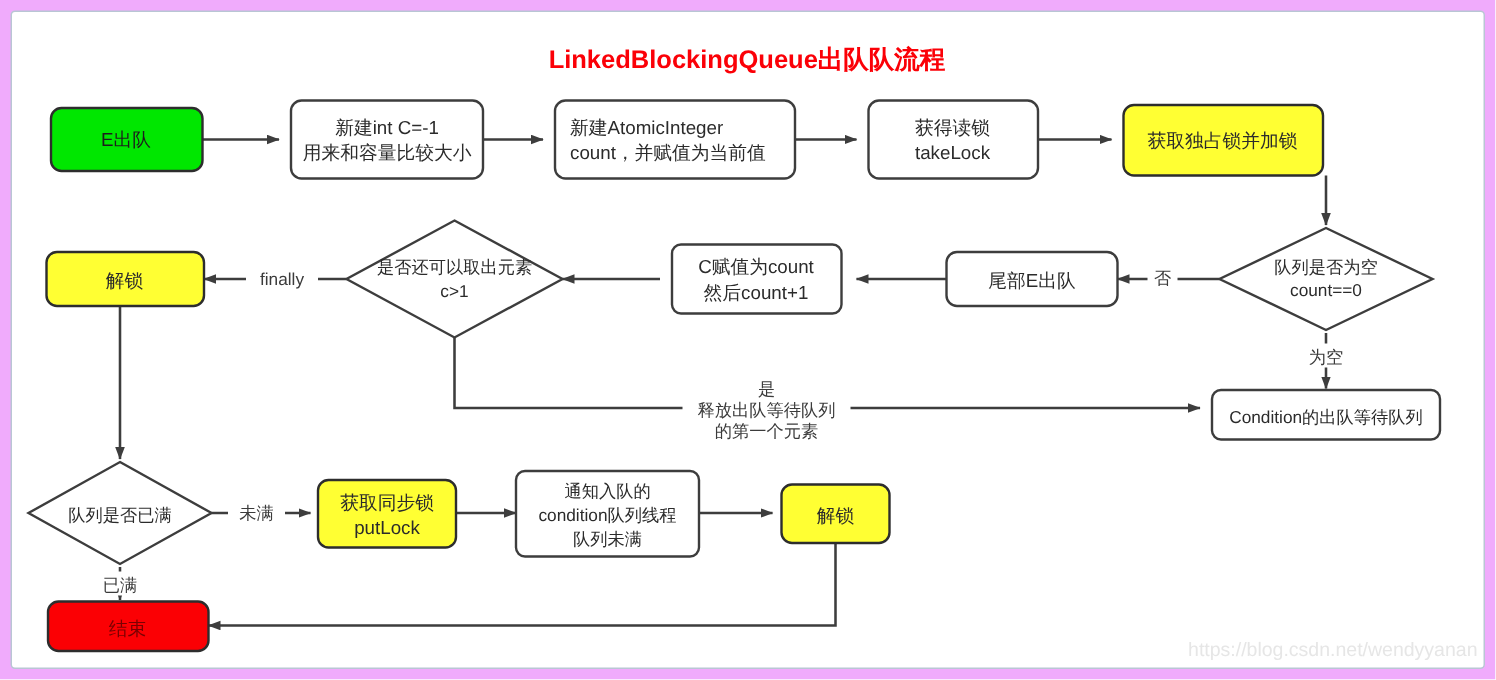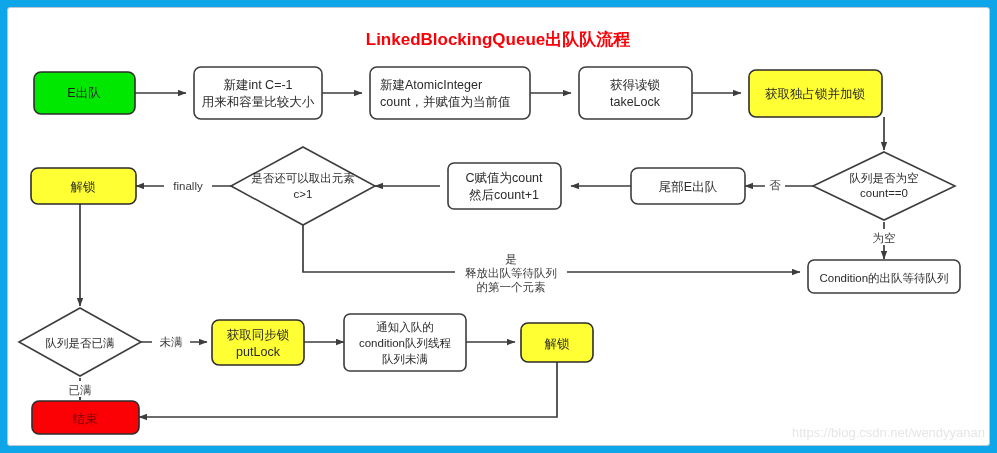--- a/index.html
+++ b/index.html
@@ -1,17 +1,17 @@
 <!DOCTYPE html>
 <html><head>
 <meta charset="utf-8">
 <style>
   html,body{margin:0;padding:0;background:#ffffff;}
   body{font-family:"Liberation Sans","DejaVu Sans",sans-serif;}
-  #canvas{position:relative;width:997px;height:453px;background:#0ea5e9;overflow:hidden;}
+  #canvas{position:relative;width:997px;height:453px;background:#f0abfc;overflow:hidden;}
   #frame{position:absolute;left:7px;top:7px;width:983px;height:439px;border:1px solid #b9c6d4;border-radius:3px;background:#fff;box-sizing:border-box;}
   svg.flow{position:absolute;left:0;top:0;width:997px;height:453px;}
   .title{font-weight:bold;font-size:17px;fill:#fb0007;}
   .nodetext{font-size:12.5px;fill:#2b2b2b;}
   .nodetext.small{font-size:11.5px;}
   .edgelabel{font-size:11.5px;fill:#3b3b3b;}
   .wm{font-size:13px;fill:#e6e6e6;}
   .box{fill:#ffffff;stroke:#3d3d3d;stroke-width:1.6;}
   .box.green{fill:#00e700;stroke:#2d2d2d;}
   .box.yellow{fill:#ffff33;stroke:#2d2d2d;}

